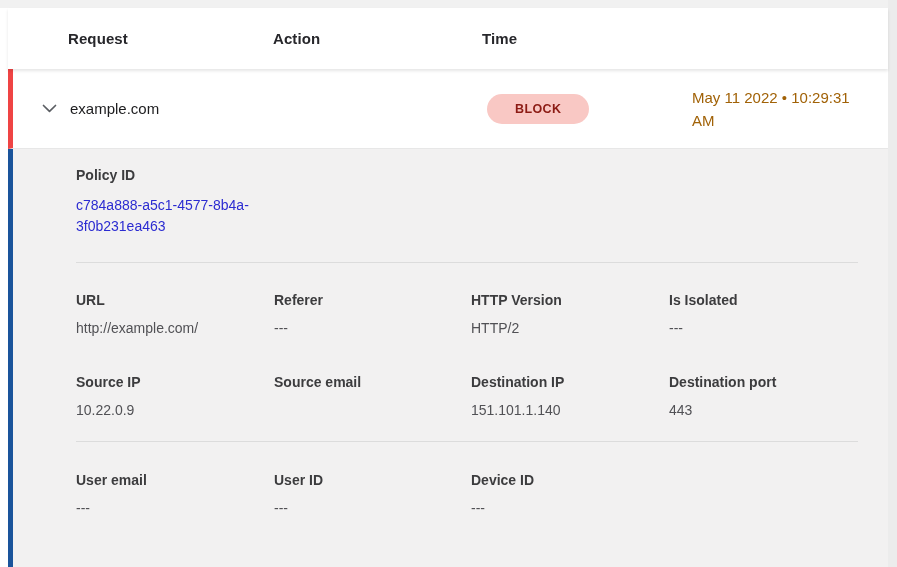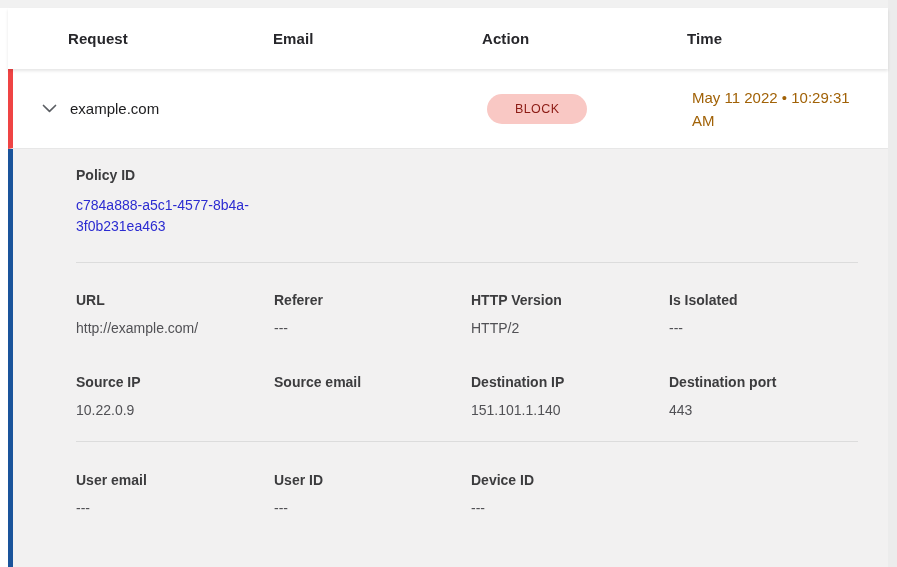--- a/index.html
+++ b/index.html
@@ -59,21 +59,21 @@
     width: 15px; height: 9px;
     margin-right: 13px;
     display: inline-flex; align-items: center;
     cursor: pointer;
   }
   .request-domain { font-size: 15px; color: #1c1c1e; }
   .badge {
     display: inline-block;
     background: #f9c8c4;
     color: #8c1b14;
-    font-size: 12.5px; font-weight: normal;
+    font-size: 12.5px; font-weight: bold;
     letter-spacing: 0.4px;
     border-radius: 999px;
     padding: 8px 28px;
   }
   .cell-time {
     font-size: 15px; color: #a16207;
     line-height: 23px;
     padding-right: 14px;
   }
   
@@ -118,21 +118,20 @@
 </head>
 <body>
 
 <div class="top-strip"></div>
 <div class="right-gutter"></div>
 
 <div class="table-container">
 
   <div class="cols table-header">
     <div class="th first">Request</div>
-    <div class="th">Email</div>
     <div class="th">Action</div>
     <div class="th">Time</div>
   </div>
 
   <div class="cols data-row">
     <div class="cell-request">
       <span class="chevron">
         <svg width="15" height="9" viewBox="0 0 15 9">
           <polyline points="1.5,1.5 7.5,7.3 13.5,1.5" fill="none" stroke="#5b5e63" stroke-width="1.7" stroke-linecap="round" stroke-linejoin="round"></polyline>
         </svg>

